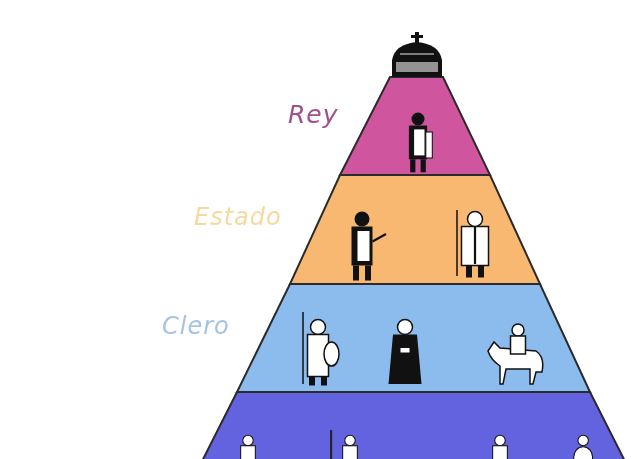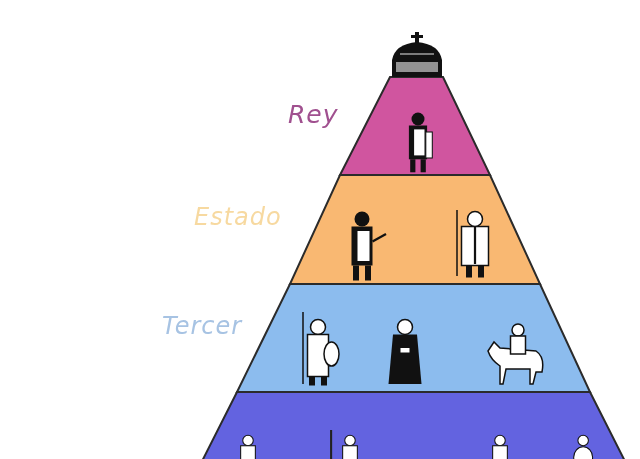--- a/index.html
+++ b/index.html
@@ -124,14 +124,14 @@
     <g transform="translate(580,440) scale(1.05)">
       <circle cx="3" cy="-30" r="5" fill="#fff" stroke="#111"></circle>
       <ellipse cx="3" cy="-14" rx="9" ry="10" fill="#fff" stroke="#111"></ellipse>
       <path d="M-12,-8 L-4,-4 L-8,10" stroke="#111" stroke-width="2" fill="none"></path>
       <rect x="6" y="-4" width="4" height="14" fill="#111"></rect>
     </g>
   </svg>
 
   <div class="label" id="label-rey">Rey</div>
   <div class="label" id="label-nobleza">Estado</div>
-  <div class="label" id="label-clero">Tercer</div>
+  <div class="label" id="label-clero">Clero</div>
 </div>
 
 </body></html>

